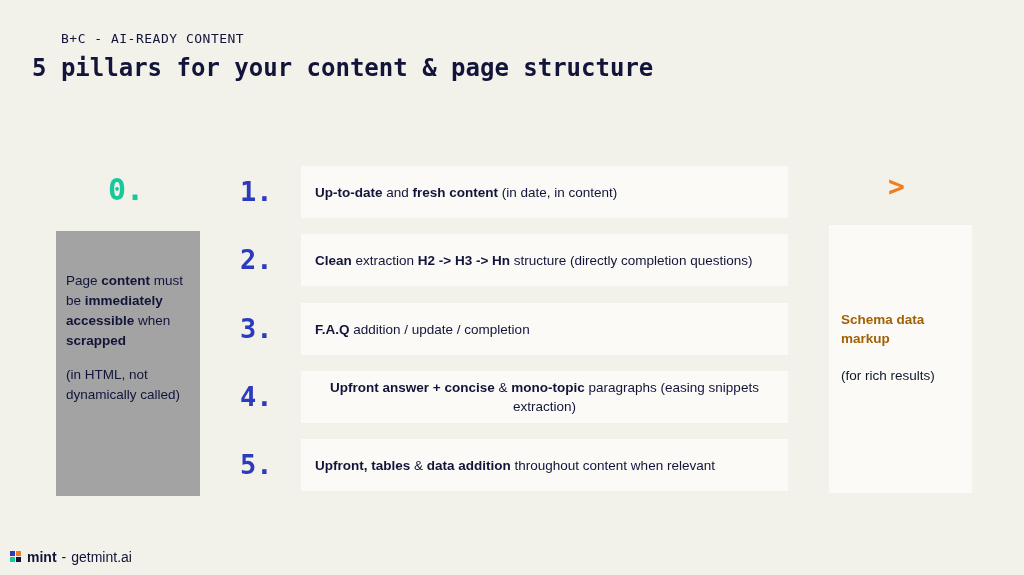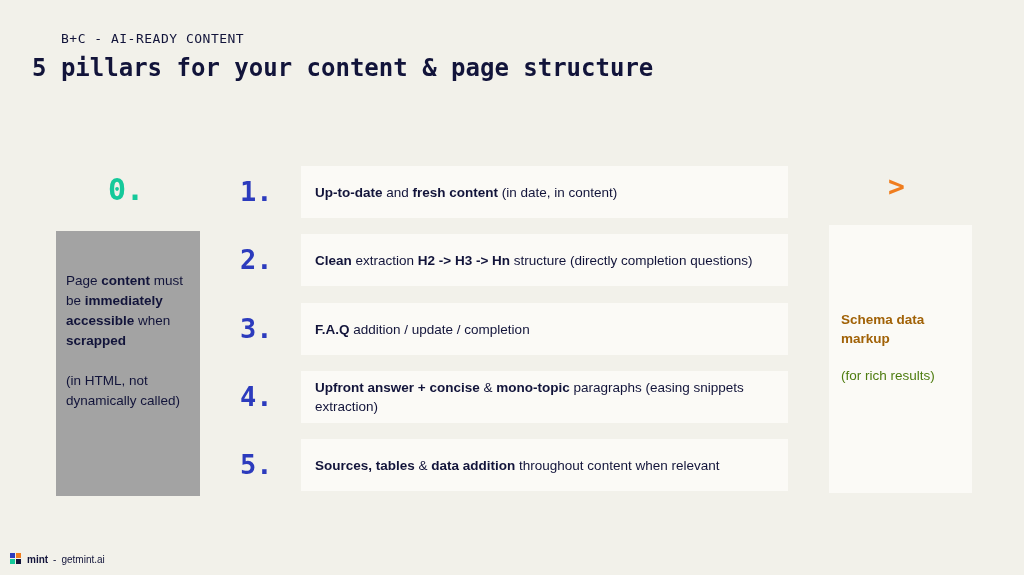--- a/index.html
+++ b/index.html
@@ -59,21 +59,21 @@
     box-sizing: border-box;
     padding: 40px 10px 10px 10px;
   }
   .zero-card p {
     margin: 0;
     font-size: 13.5px;
     line-height: 20px;
     color: #12143a;
   }
   .zero-card p.second {
-    margin-top: 20px;
+    margin-top: 14px;
   }
 
   
   .row {
     position: absolute;
     left: 240px;
     width: 548px;
   }
   .row .num {
     position: absolute;
@@ -92,20 +92,21 @@
     background: #fbfaf6;
     box-sizing: border-box;
     padding: 0 14px;
     display: flex;
     align-items: center;
   }
   .row .card span.txt {
     font-size: 13.5px;
     line-height: 19px;
     color: #12143a;
+    text-align: center;
   }
   .row1 { top: 166px; }
   .row2 { top: 234px; }
   .row3 { top: 303px; }
   .row4 { top: 371px; }
   .row5 { top: 439px; }
   .row1 .num, .row2 .num, .row3 .num, .row4 .num, .row5 .num { top: 10px; }
   .row .card { height: 52px; }
 
   
@@ -131,32 +132,32 @@
   .schema-card .h {
     font-size: 13.5px;
     font-weight: 700;
     line-height: 19px;
     color: #a16207;
   }
   .schema-card .s {
     margin-top: 18px;
     font-size: 13.5px;
     line-height: 19px;
-    color: #4d7c0f;
+    color: #0f172a;
   }
 
   
   .footer {
     position: absolute;
     left: 10px;
     bottom: 10px;
     display: flex;
     align-items: center;
     gap: 5px;
-    font-size: 10px;
+    font-size: 14px;
     color: #12143a;
   }
   .footer .logo-mark {
     width: 12px;
     height: 12px;
     position: relative;
     display: inline-block;
   }
   .footer .logo-mark i {
     position: absolute;
@@ -208,21 +209,21 @@
 <div class="row row4">
   <div class="num">4.</div>
   <div class="card">
     <span class="txt"><b>Upfront answer + concise</b><span> &amp; </span><b>mono-topic</b><span> paragraphs (easing snippets extraction)</span></span>
   </div>
 </div>
 
 <div class="row row5">
   <div class="num">5.</div>
   <div class="card">
-    <span class="txt"><b>Sources, tables</b><span> &amp; </span><b>data addition</b><span> throughout content when relevant</span></span>
+    <span class="txt"><b>Upfront, tables</b><span> &amp; </span><b>data addition</b><span> throughout content when relevant</span></span>
   </div>
 </div>
 
 <div class="arrow">&gt;</div>
 <div class="schema-card">
   <div class="h">Schema data markup</div>
   <div class="s">(for rich results)</div>
 </div>
 
 <div class="footer">

